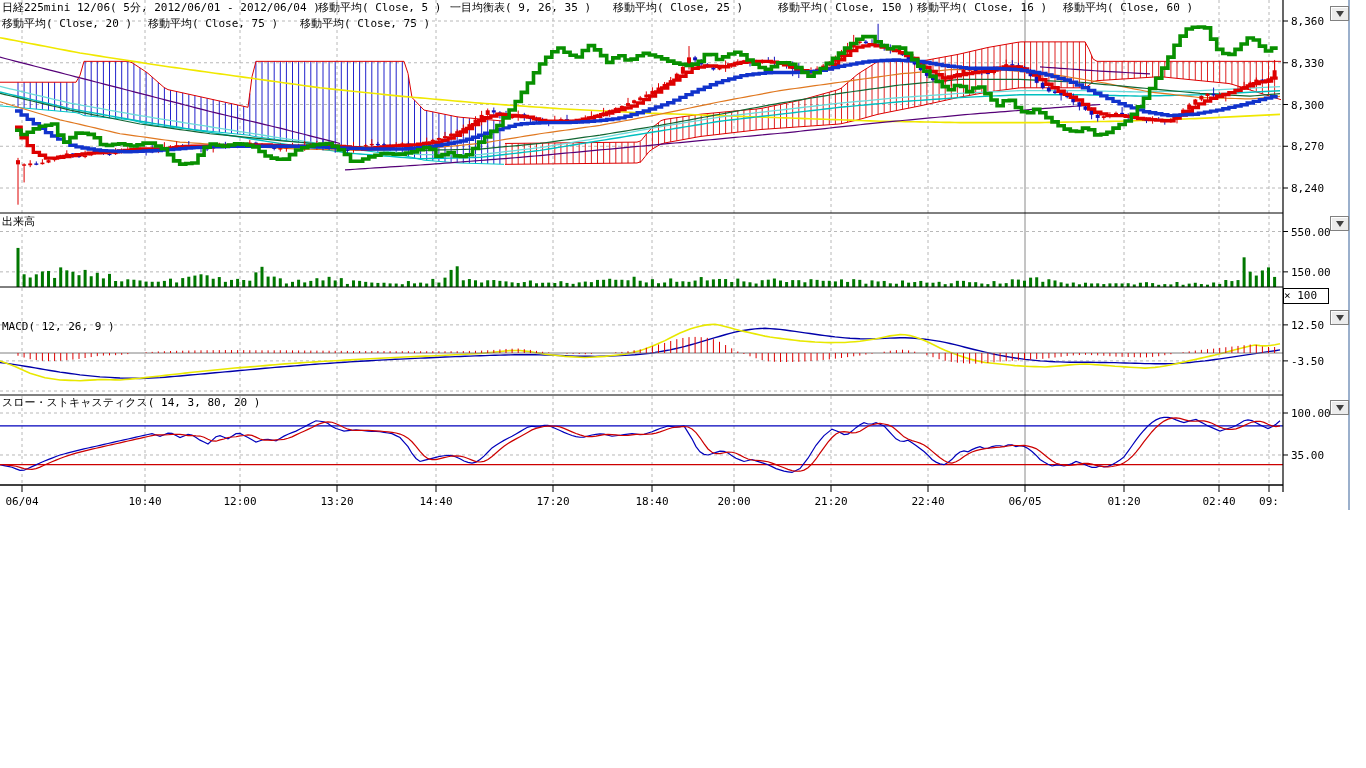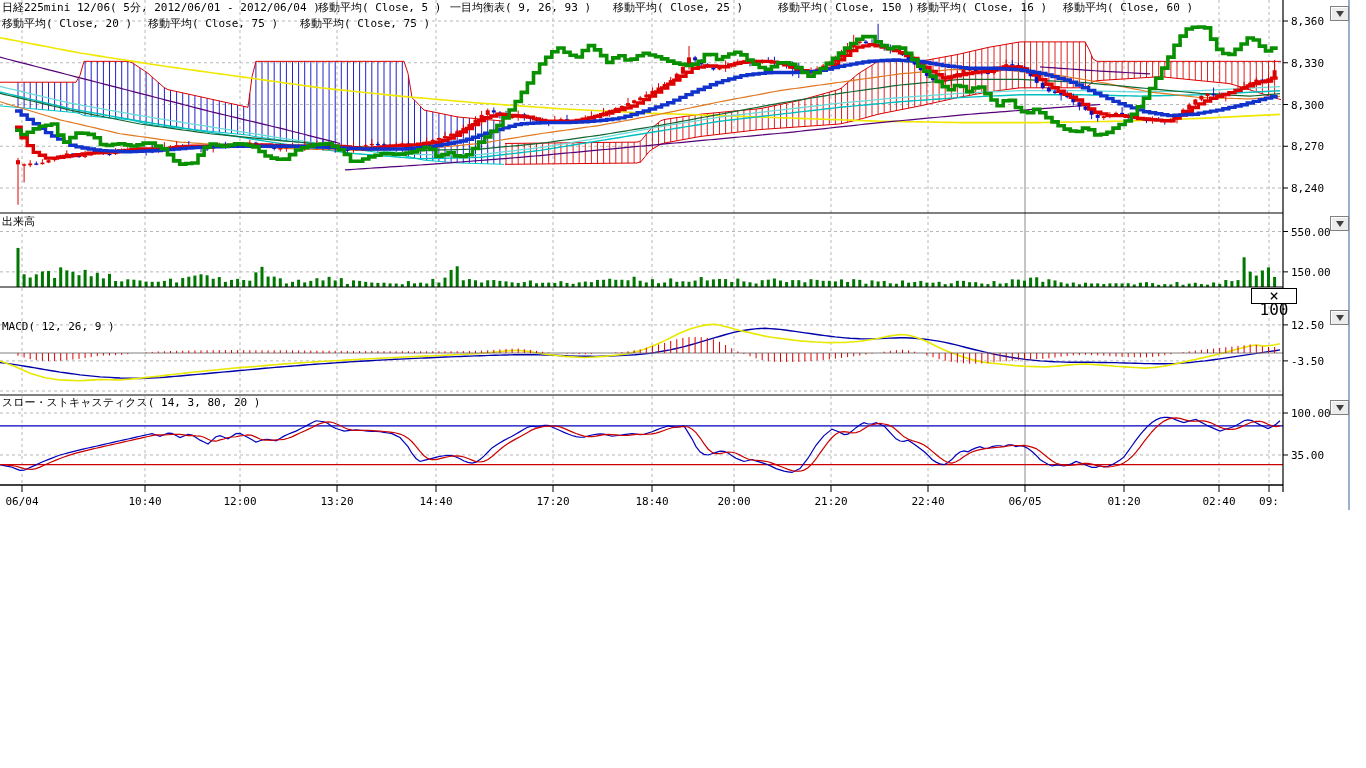--- a/index.html
+++ b/index.html
@@ -3,22 +3,22 @@
 <meta charset="utf-8">
 <style>
   html,body{margin:0;padding:0;background:#fff;}
   .screen{position:relative;width:1366px;height:768px;background:#fff;overflow:hidden;
           font-family:"DejaVu Sans Mono",monospace;font-size:11px;color:#000;}
   #chart-svg{position:absolute;left:0;top:0;}
   .lbl{position:absolute;white-space:pre;font-size:11px;line-height:13px;z-index:5;}
   .combo{position:absolute;width:17px;height:13px;background:#ececec;border:1px solid #808080;
          box-shadow:inset 1px 1px 0 #fff;display:flex;align-items:center;justify-content:center;z-index:6;cursor:pointer;}
   .tri{width:0;height:0;border-left:4px solid transparent;border-right:4px solid transparent;border-top:6px solid #404040;}
-  .mult{position:absolute;left:1251px;top:288px;width:44px;height:14px;border:1px solid #000;
-        background:#fff;text-align:center;line-height:14px;font-size:16px;z-index:6;}
+  .mult{position:absolute;left:1283px;top:288px;width:44px;height:14px;border:1px solid #000;
+        background:#fff;line-height:14px;font-size:11px;z-index:6;}
   .edge{position:absolute;left:1348px;top:0;width:2px;height:510px;background:#9bb0cc;z-index:4;}
 </style>
 </head>
 <body>
 
 <div class="screen">
   <svg id="chart-svg" width="1366" height="515">
       <g>
         <line x1="22" y1="0" x2="22" y2="485" stroke="#b8b8b8" stroke-width="1" stroke-dasharray="3 3"></line>
         <line x1="145" y1="0" x2="145" y2="485" stroke="#b8b8b8" stroke-width="1" stroke-dasharray="3 3"></line>
@@ -1162,21 +1162,21 @@
         <text x="1124" y="505" text-anchor="middle" font-size="11" font-family="DejaVu Sans Mono, monospace" fill="#000">01:20</text>
         <line x1="1219" y1="485" x2="1219" y2="492" stroke="#000" stroke-width="1"></line>
         <text x="1219" y="505" text-anchor="middle" font-size="11" font-family="DejaVu Sans Mono, monospace" fill="#000">02:40</text>
         <line x1="1269" y1="485" x2="1269" y2="492" stroke="#000" stroke-width="1"></line>
         <text x="1269" y="505" text-anchor="middle" font-size="11" font-family="DejaVu Sans Mono, monospace" fill="#000">09:</text>
       </g>
     </svg>
 
   <span class="lbl" style="left:2px;top:1px">日経225mini 12/06( 5分, 2012/06/01 - 2012/06/04 )</span>
   <span class="lbl" style="left:318px;top:1px">移動平均( Close, 5 )</span>
-  <span class="lbl" style="left:450px;top:1px">一目均衡表( 9, 26, 93 )</span>
+  <span class="lbl" style="left:450px;top:1px">一目均衡表( 9, 26, 35 )</span>
   <span class="lbl" style="left:613px;top:1px">移動平均( Close, 25 )</span>
   <span class="lbl" style="left:778px;top:1px">移動平均( Close, 150 )</span>
   <span class="lbl" style="left:917px;top:1px">移動平均( Close, 16 )</span>
   <span class="lbl" style="left:1063px;top:1px">移動平均( Close, 60 )</span>
   <span class="lbl" style="left:2px;top:17px">移動平均( Close, 20 )</span>
   <span class="lbl" style="left:148px;top:17px">移動平均( Close, 75 )</span>
   <span class="lbl" style="left:300px;top:17px">移動平均( Close, 75 )</span>
 
   <span class="lbl" style="left:2px;top:215px">出来高</span>
   <span class="lbl" style="left:2px;top:320px">MACD( 12, 26, 9 )</span>

